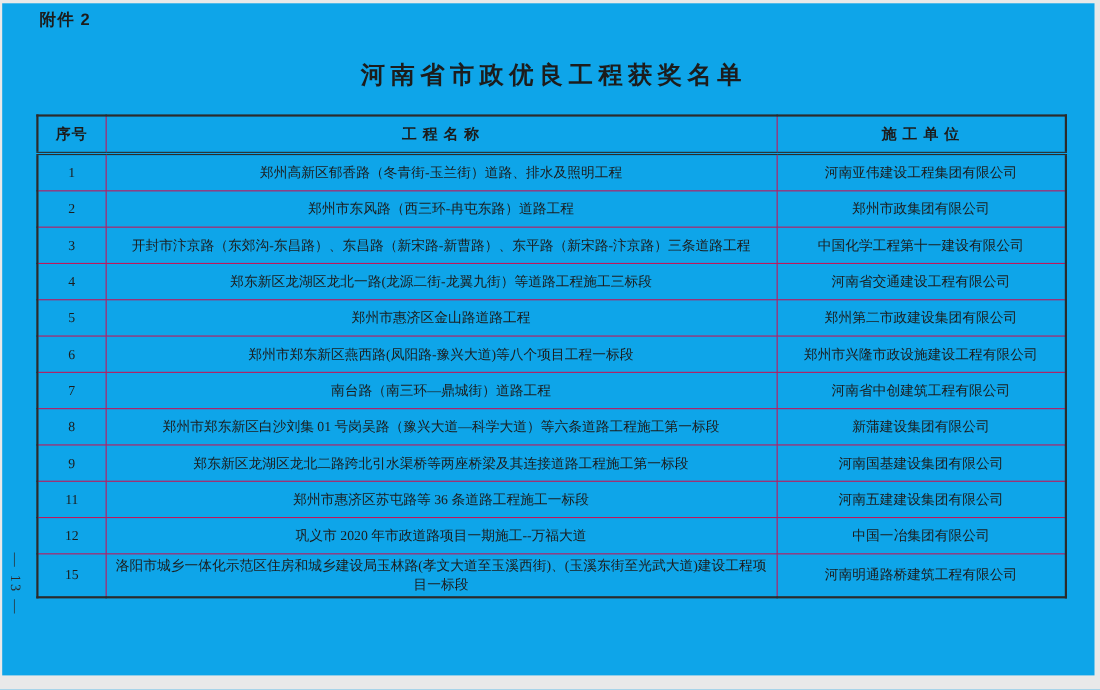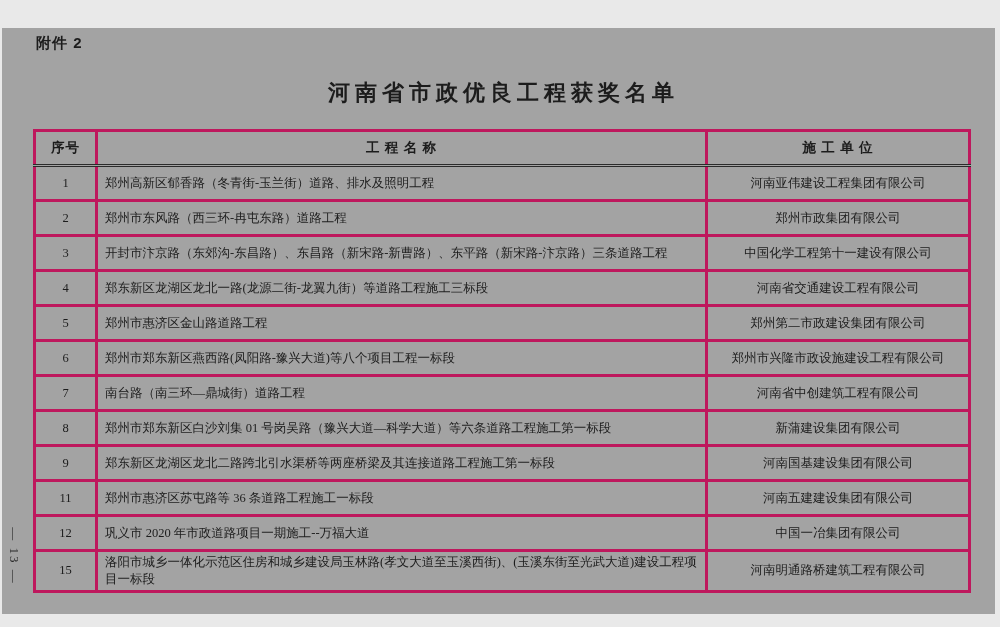--- a/index.html
+++ b/index.html
@@ -4,22 +4,21 @@
 <style>
   html,body{margin:0;padding:0;}
   body{
     width:1000px;height:627px;position:relative;overflow:hidden;
     background:#e9e9e9;
     font-family:"Liberation Serif","DejaVu Serif",serif;
     color:#1c1c1c;
   }
   .page{
     position:absolute;left:2px;top:3px;right:5px;bottom:13px;
-    background:#a3a3a3;
-    margin-top:25px;
+    background:#0ea5e9;
   }
   .attachment{
     position:absolute;left:34px;top:6px;
     font-family:"Liberation Sans","DejaVu Sans",sans-serif;
     font-weight:bold;font-size:15px;letter-spacing:1px;
   }
   .doc-title{
     position:absolute;left:10px;right:0;top:50px;
     text-align:center;
     font-family:"Liberation Sans","DejaVu Sans",sans-serif;
@@ -27,35 +26,35 @@
   }
   table.awards{
     position:absolute;left:31px;top:101px;width:935px;
     border-collapse:collapse;table-layout:fixed;
     border:2px solid #2b2b2b;
   }
   table.awards col.c1{width:62px;}
   table.awards col.c2{width:610px;}
   table.awards col.c3{width:263px;}
   table.awards th, table.awards td{
-    border:3px solid #be185d;
+    border:1px solid #be185d;
     overflow:hidden;
   }
   table.awards thead th{
     height:30px;
     font-size:13.5px;font-weight:bold;text-align:center;
     border-bottom:3px double #2b2b2b;
     letter-spacing:1px;
   }
   table.awards tbody td{
     height:28px;
     font-size:12.5px;line-height:1.35;
   }
   td.c-num{text-align:center;font-size:13px;}
-  td.c-proj{text-align:left;padding:2px 7px;}
+  td.c-proj{text-align:center;padding:2px 7px;}
   td.c-unit{text-align:center;padding:2px 8px;}
   .pageno{
     position:absolute;left:12px;top:528px;
     transform:translate(-50%,-50%) rotate(90deg);
     font-size:13px;white-space:nowrap;letter-spacing:2px;
     color:#2a2a2a;
   }
 </style>
 </head>
 <body>

